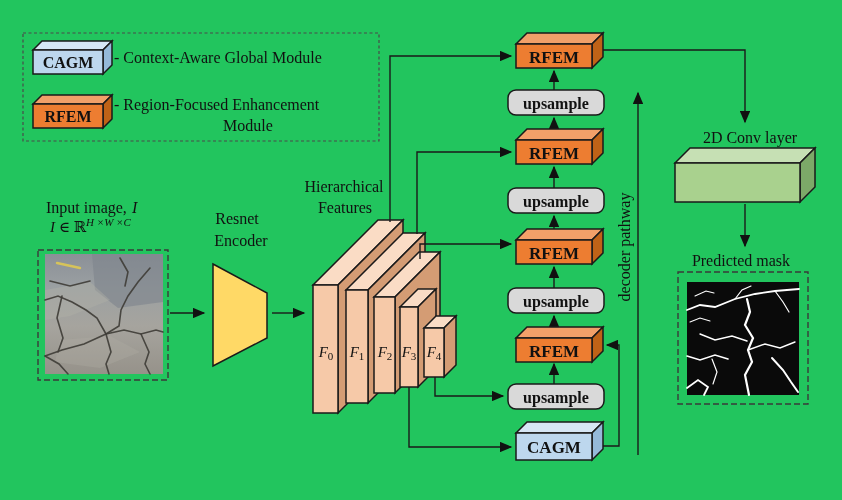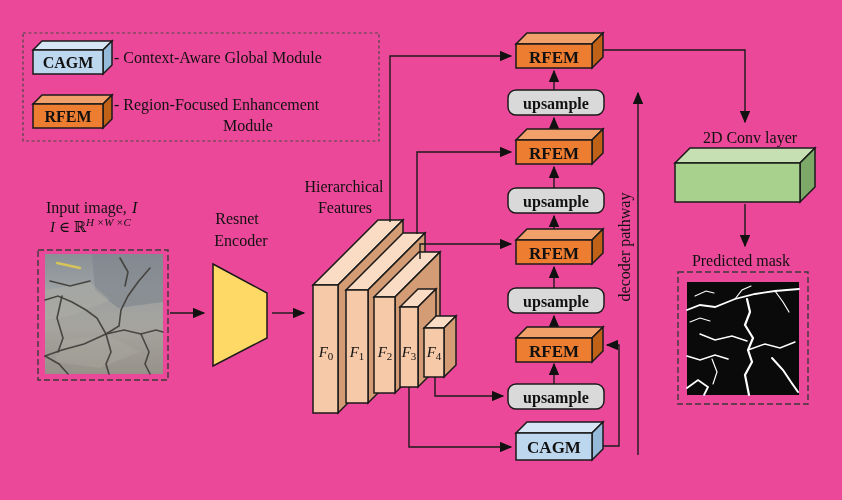--- a/index.html
+++ b/index.html
@@ -1,16 +1,16 @@
 <!DOCTYPE html>
 <html><head>
 <meta charset="utf-8">
 <style>
   html,body{margin:0;padding:0;background:#fff;}
-  #stage{position:relative;width:842px;height:500px;background:#ec4899;overflow:hidden;
+  #stage{position:relative;width:842px;height:500px;background:#22c55e;overflow:hidden;
          font-family:"Liberation Serif","DejaVu Serif",serif;}
   svg{display:block;}
   text{fill:#111;font-family:"Liberation Serif","DejaVu Serif",serif;}
   .outline{stroke:#1a1a1a;stroke-width:1.5;}
   .conn{stroke:#1a1a1a;stroke-width:1.4;fill:none;}
   .dashframe{fill:none;stroke:#3a3a3a;stroke-width:1.4;stroke-dasharray:6 3;}
   .legframe{fill:none;stroke:#4a4a4a;stroke-width:1.2;stroke-dasharray:3 2.5;}
   .crack{fill:none;stroke:#403E38;stroke-width:1.6;stroke-linecap:round;opacity:.92;}
   .mcrack{fill:none;stroke:#ffffff;stroke-linecap:round;}
 </style>

